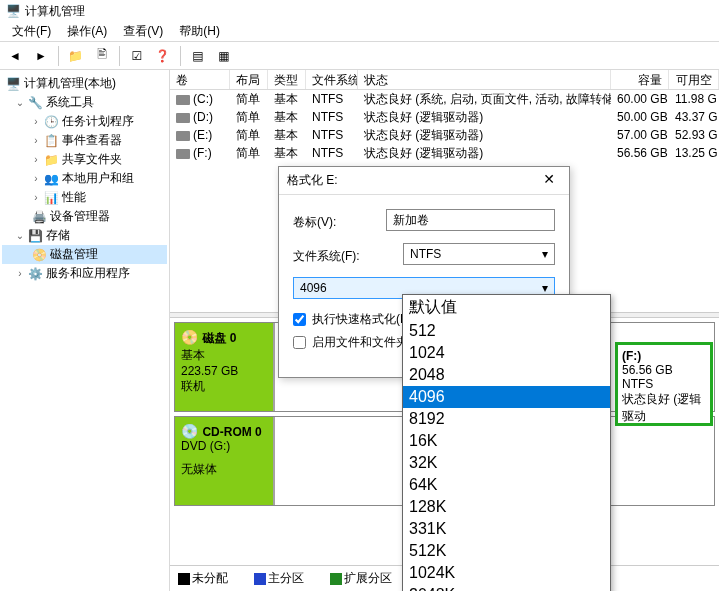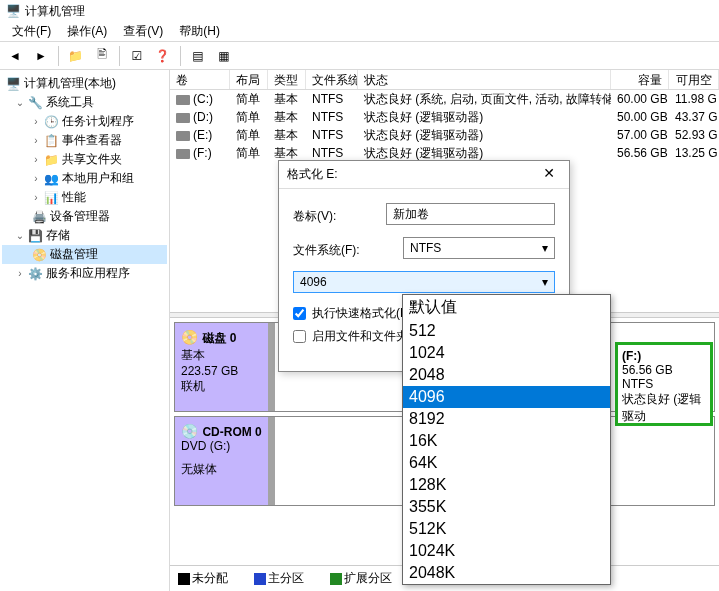--- a/index.html
+++ b/index.html
@@ -21,26 +21,26 @@
 .right{flex:1;display:flex;flex-direction:column;overflow:hidden}
 .volhdr{display:flex;background:#fff;border-bottom:1px solid #d9d9d9;height:20px}
 .volhdr>div{padding:2px 6px;border-right:1px solid #e5e5e5;white-space:nowrap;overflow:hidden}
 .volrow{display:flex;height:18px;align-items:center}
 .volrow>div{padding:1px 6px;white-space:nowrap;overflow:hidden}
 .c-vol{width:60px}.c-layout{width:38px}.c-type{width:38px}.c-fs{width:52px}.c-status{flex:1}.c-cap{width:58px;text-align:right}.c-free{width:50px;text-align:right}
 .diskicon{width:14px;height:10px;background:#888;border-radius:1px;display:inline-block;margin-right:3px;vertical-align:middle}
 .splitter{height:6px;background:#f0f0f0;border-top:1px solid #ccc;border-bottom:1px solid #ccc;cursor:row-resize}
 .diskmap{flex:1;overflow:auto;background:#fff}
 .diskrow{display:flex;border:1px solid #888;margin:4px;height:90px}
-.diskinfo{width:100px;padding:6px;border-right:7px solid #a3a3a3;background:#c4b5fd}
+.diskinfo{width:100px;padding:6px;border-right:2px solid #a3a3a3;background:#84cc16}
 .diskinfo .dicon{font-size:14px;margin-right:4px}
 .legend{display:flex;gap:26px;padding:4px 8px;border-top:1px solid #ccc;align-items:center;font-size:11px}
 .lg{width:12px;height:12px;display:inline-block;margin-right:2px;vertical-align:middle}
 
-.dialog{position:absolute;left:278px;top:160px;width:292px;background:#fff;border:1px solid #888;box-shadow:2px 2px 8px rgba(0,0,0,0.2);z-index:10}
+.dialog{position:absolute;left:278px;top:166px;width:292px;background:#fff;border:1px solid #888;box-shadow:2px 2px 8px rgba(0,0,0,0.2);z-index:10}
 .dlg-title{height:28px;display:flex;align-items:center;justify-content:space-between;padding:0 8px;border-bottom:1px solid #ddd}
 .dlg-close{width:24px;height:20px;text-align:center;cursor:pointer;font-size:14px}
 .dlg-body{padding:14px 14px 20px}
 .frow{display:flex;align-items:flex-end;margin-bottom:12px}
 .flabel{width:110px}
 .finput{flex:1;height:22px;border:1px solid #888;padding:2px 6px;background:#fff}
 .fselect{flex:1;height:22px;border:1px solid #888;padding:2px 6px;background:#fff;display:flex;align-items:center;justify-content:space-between}
 .fselect.open{background:#e5f3ff;border-color:#3399ff}
 .chkrow{display:flex;align-items:center;margin:6px 0}
 .chkrow input{margin-right:6px}
@@ -254,19 +254,20 @@
 </div>
 
 <div class="dropdown" id="dd">
     <div>默认值</div>
     <div>512</div>
     <div>1024</div>
     <div>2048</div>
     <div class="sel">4096</div>
     <div>8192</div>
     <div>16K</div>
+    <div>32K</div>
     <div>64K</div>
     <div>128K</div>
-    <div>355K</div>
+    <div>331K</div>
     <div>512K</div>
     <div>1024K</div>
     <div>2048K</div>
   </div>
 
 </body></html>

